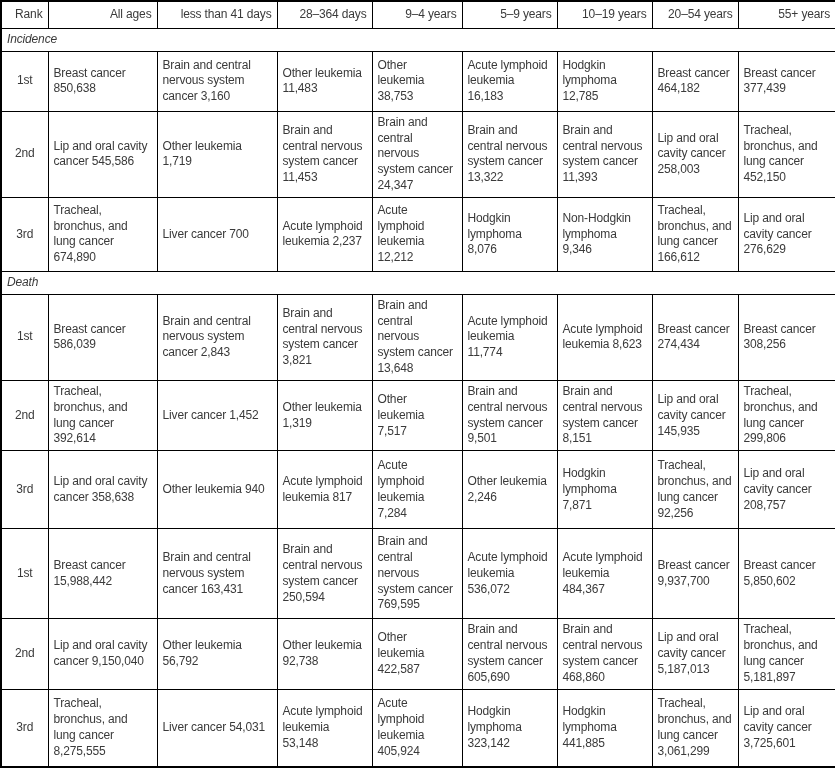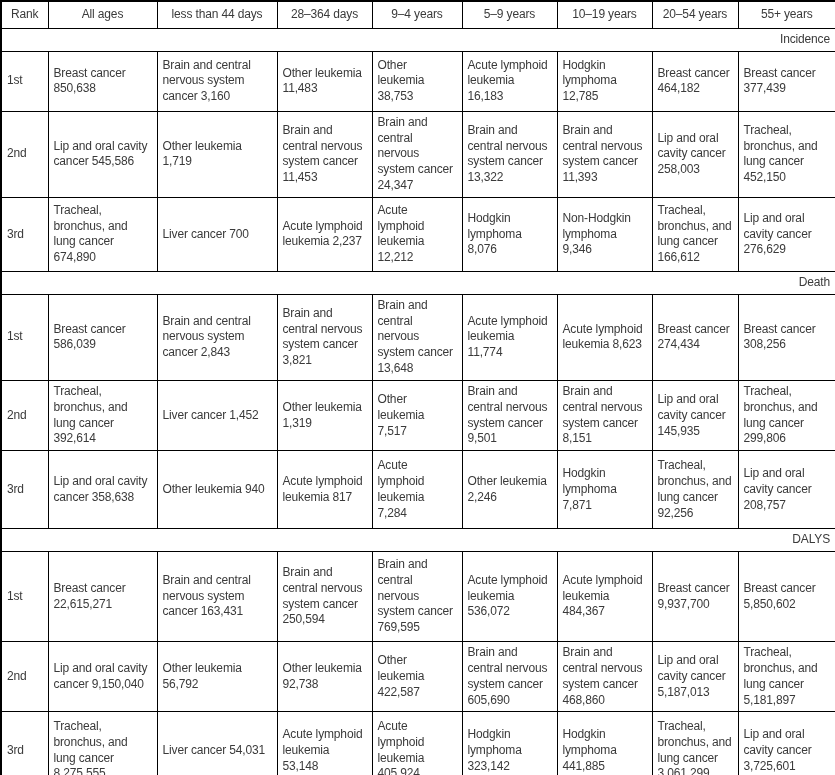--- a/index.html
+++ b/index.html
@@ -22,32 +22,34 @@
   table.rank-table td {
     border: 1px solid var(--border-color, #000);
     font-size: 12px;
     font-weight: 400;
     line-height: 1.32;
     vertical-align: middle;
     padding: 3px 5px;
     word-wrap: break-word;
   }
   thead th {
-    text-align: center;
+    text-align: right;
     height: 20px;
     padding: 2px 3px;
     white-space: nowrap;
     overflow: hidden;
   }
   td.section-cell {
-    text-align: right;
+    text-align: left;
     padding: 2px 6px;
     font-size: 12.5px;
+    font-style: italic;
   }
   td.rank-cell {
+    text-align: center;
   }
   td.data-cell {
     text-align: left;
   }
 </style>
 </head>
 <body>
 
 <table class="rank-table">
   <colgroup>
@@ -58,21 +60,21 @@
     <col style="width:90px">
     <col style="width:95px">
     <col style="width:95px">
     <col style="width:86px">
     <col style="width:98px">
   </colgroup>
   <thead>
     <tr>
       <th>Rank</th>
       <th>All ages</th>
-      <th>less than 44 days</th>
+      <th>less than 41 days</th>
       <th>28–364 days</th>
       <th>9–4 years</th>
       <th>5–9 years</th>
       <th>10–19 years</th>
       <th>20–54 years</th>
       <th>55+ years</th>
     </tr>
   </thead>
   <tbody id="table-body">
       <tr style="height: 21px;">
@@ -140,26 +142,23 @@
         <td class="rank-cell">3rd</td>
         <td class="data-cell">Lip and oral cavity cancer 358,638</td>
         <td class="data-cell">Other leukemia 940</td>
         <td class="data-cell">Acute lymphoid leukemia 817</td>
         <td class="data-cell">Acute lymphoid leukemia 7,284</td>
         <td class="data-cell">Other leukemia 2,246</td>
         <td class="data-cell">Hodgkin lymphoma 7,871</td>
         <td class="data-cell">Tracheal, bronchus, and lung cancer 92,256</td>
         <td class="data-cell">Lip and oral cavity cancer 208,757</td>
       </tr>
-      <tr style="height: 21px;">
-        <td class="section-cell" colspan="9">DALYS</td>
-      </tr>
       <tr style="height: 90px;">
         <td class="rank-cell">1st</td>
-        <td class="data-cell">Breast cancer 22,615,271</td>
+        <td class="data-cell">Breast cancer 15,988,442</td>
         <td class="data-cell">Brain and central nervous system cancer 163,431</td>
         <td class="data-cell">Brain and central nervous system cancer 250,594</td>
         <td class="data-cell">Brain and central nervous system cancer 769,595</td>
         <td class="data-cell">Acute lymphoid leukemia 536,072</td>
         <td class="data-cell">Acute lymphoid leukemia 484,367</td>
         <td class="data-cell">Breast cancer 9,937,700</td>
         <td class="data-cell">Breast cancer 5,850,602</td>
       </tr>
       <tr style="height: 68px;">
         <td class="rank-cell">2nd</td>

